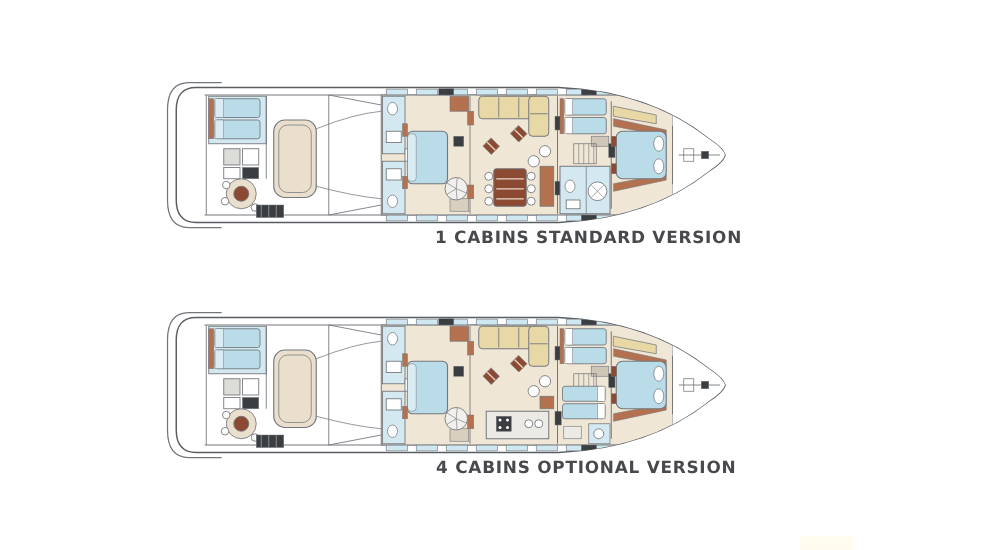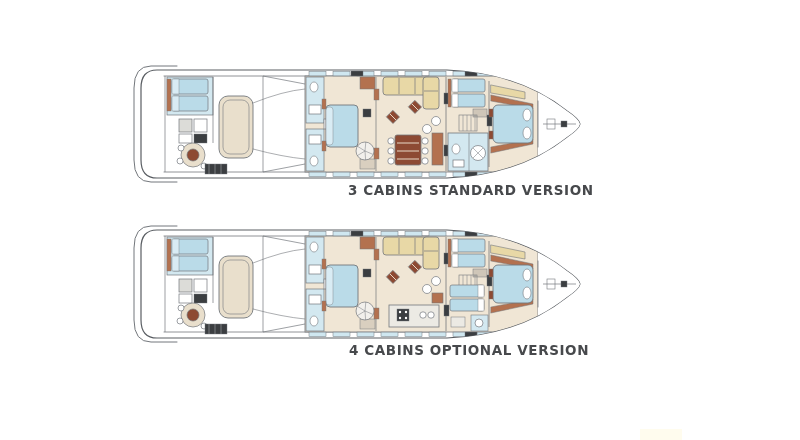--- a/index.html
+++ b/index.html
@@ -1,19 +1,19 @@
 <!DOCTYPE html>
 <html><head>
 <meta charset="utf-8">
 <style>
   html,body{margin:0;padding:0;background:#ffffff;}
   .canvas{position:relative;width:800px;height:440px;background:#ffffff;overflow:hidden;
           font-family:"DejaVu Sans",sans-serif;}
   figure.plan{position:absolute;left:131px;top:63px;width:452px;height:140px;margin:0;}
-  figure.plan.plan-2{top:223px;}
+  figure.plan.plan-2{top:247px;}
   svg.yacht{display:block;width:452px;height:122px;}
   .plan-label{position:absolute;left:217px;top:119px;width:242px;text-align:center;
               font-weight:bold;font-size:13.5px;letter-spacing:0.6px;color:#47494c;
               white-space:nowrap;}
   .watermark{position:absolute;left:640px;top:429px;width:42px;height:11px;}
 </style>
 </head>
 <body>
 
 <div class="canvas">
@@ -188,21 +188,21 @@
             <rect x="358" y="68" width="4" height="8" fill="#8d4a33" stroke="#73777c" stroke-width="0.4" rx="0"></rect>
             <path d="M 407 38 L 407 84" fill="none" stroke="#73777c" stroke-width="0.8" stroke-linejoin="round" stroke-linecap="round"></path>
           </g>
           <g>
             <line x1="412" y1="61" x2="445" y2="61" stroke="#73777c" stroke-width="0.7"></line>
             <rect x="416" y="56" width="8" height="10" fill="none" stroke="#73777c" stroke-width="0.6" rx="0"></rect>
             <rect x="430" y="58" width="6" height="6" fill="#3b3e41" stroke="#73777c" stroke-width="0.4" rx="0"></rect>
           </g>
         </g>
       </svg>
-    <figcaption class="plan-label" style="color: rgb(71, 73, 76);">3 CABINS STANDARD VERSION</figcaption>
+    <figcaption class="plan-label" style="color: rgb(71, 73, 76);">1 CABINS STANDARD VERSION</figcaption>
   </figure>
 
   <figure class="plan plan-2">
     <svg class="yacht" id="yacht-1" viewBox="0 0 452 122">
         <g>
           <path d="M 46 3 L 20 3 Q 3 3 3 25 L 3 97 Q 3 119 20 119 L 46 119" fill="none" stroke="#73777c" stroke-width="1" stroke-linejoin="round" stroke-linecap="round"></path>
         </g>
         <g>
           <path d="M 26 7 L 316 7 C 360 9 402 21 436 48 Q 448 56 449 61 Q 448 66 436 74 C 402 101 360 113 316 115 L 26 115 Q 10 115 10 97 L 10 25 Q 10 7 26 7 Z" fill="#ffffff" stroke="#5a5e63" stroke-width="1.2" stroke-linejoin="round" stroke-linecap="round"></path>
         </g>

